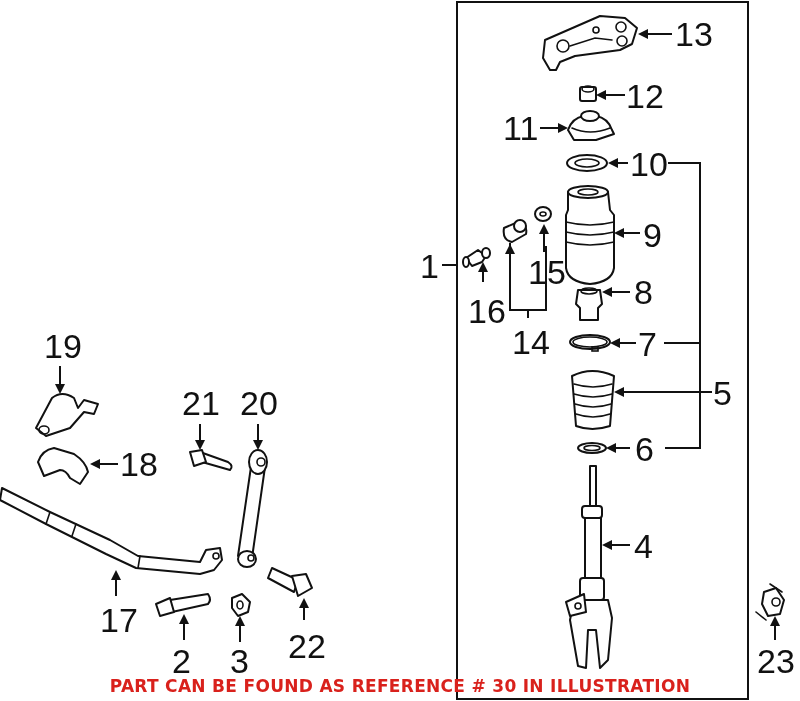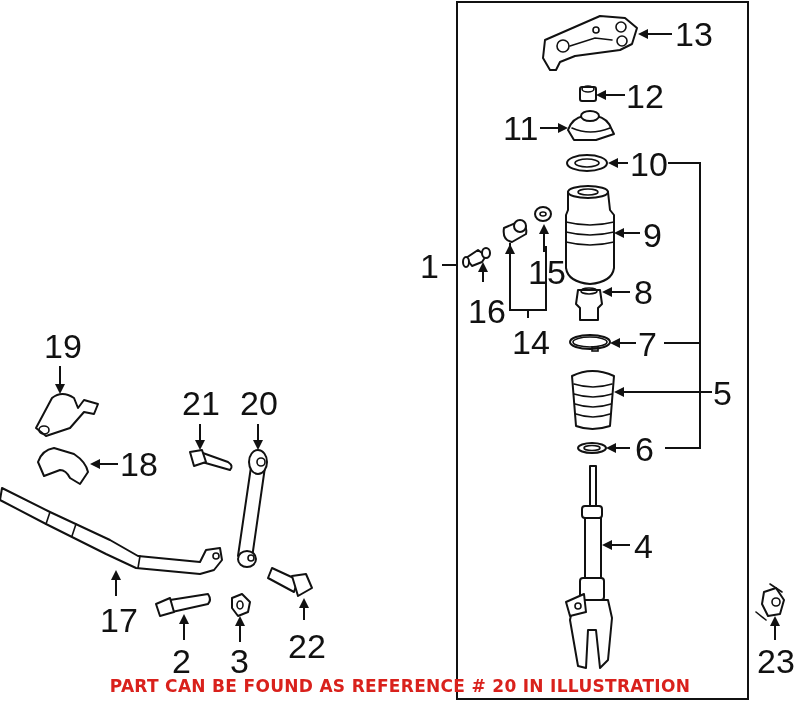--- a/index.html
+++ b/index.html
@@ -201,13 +201,13 @@
   <g>
     <path class="part" d="M764,592 L776,588 L784,600 L780,614 L768,616 L762,604 Z"></path>
     <circle class="thin" cx="776" cy="602" r="4"></circle>
     <line class="thin" x1="756" y1="612" x2="766" y2="620"></line>
     <line class="thin" x1="770" y1="584" x2="782" y2="592"></line>
   </g>
   <line class="lead" x1="775" y1="640" x2="775" y2="618" marker-end="url(#ah)"></line>
   <text class="lbl" x="757" y="673">23</text>
 </svg>
 
-<div class="caption">PART CAN BE FOUND AS REFERENCE # 20 IN ILLUSTRATION</div>
+<div class="caption">PART CAN BE FOUND AS REFERENCE # 30 IN ILLUSTRATION</div>
 
 </body></html>

